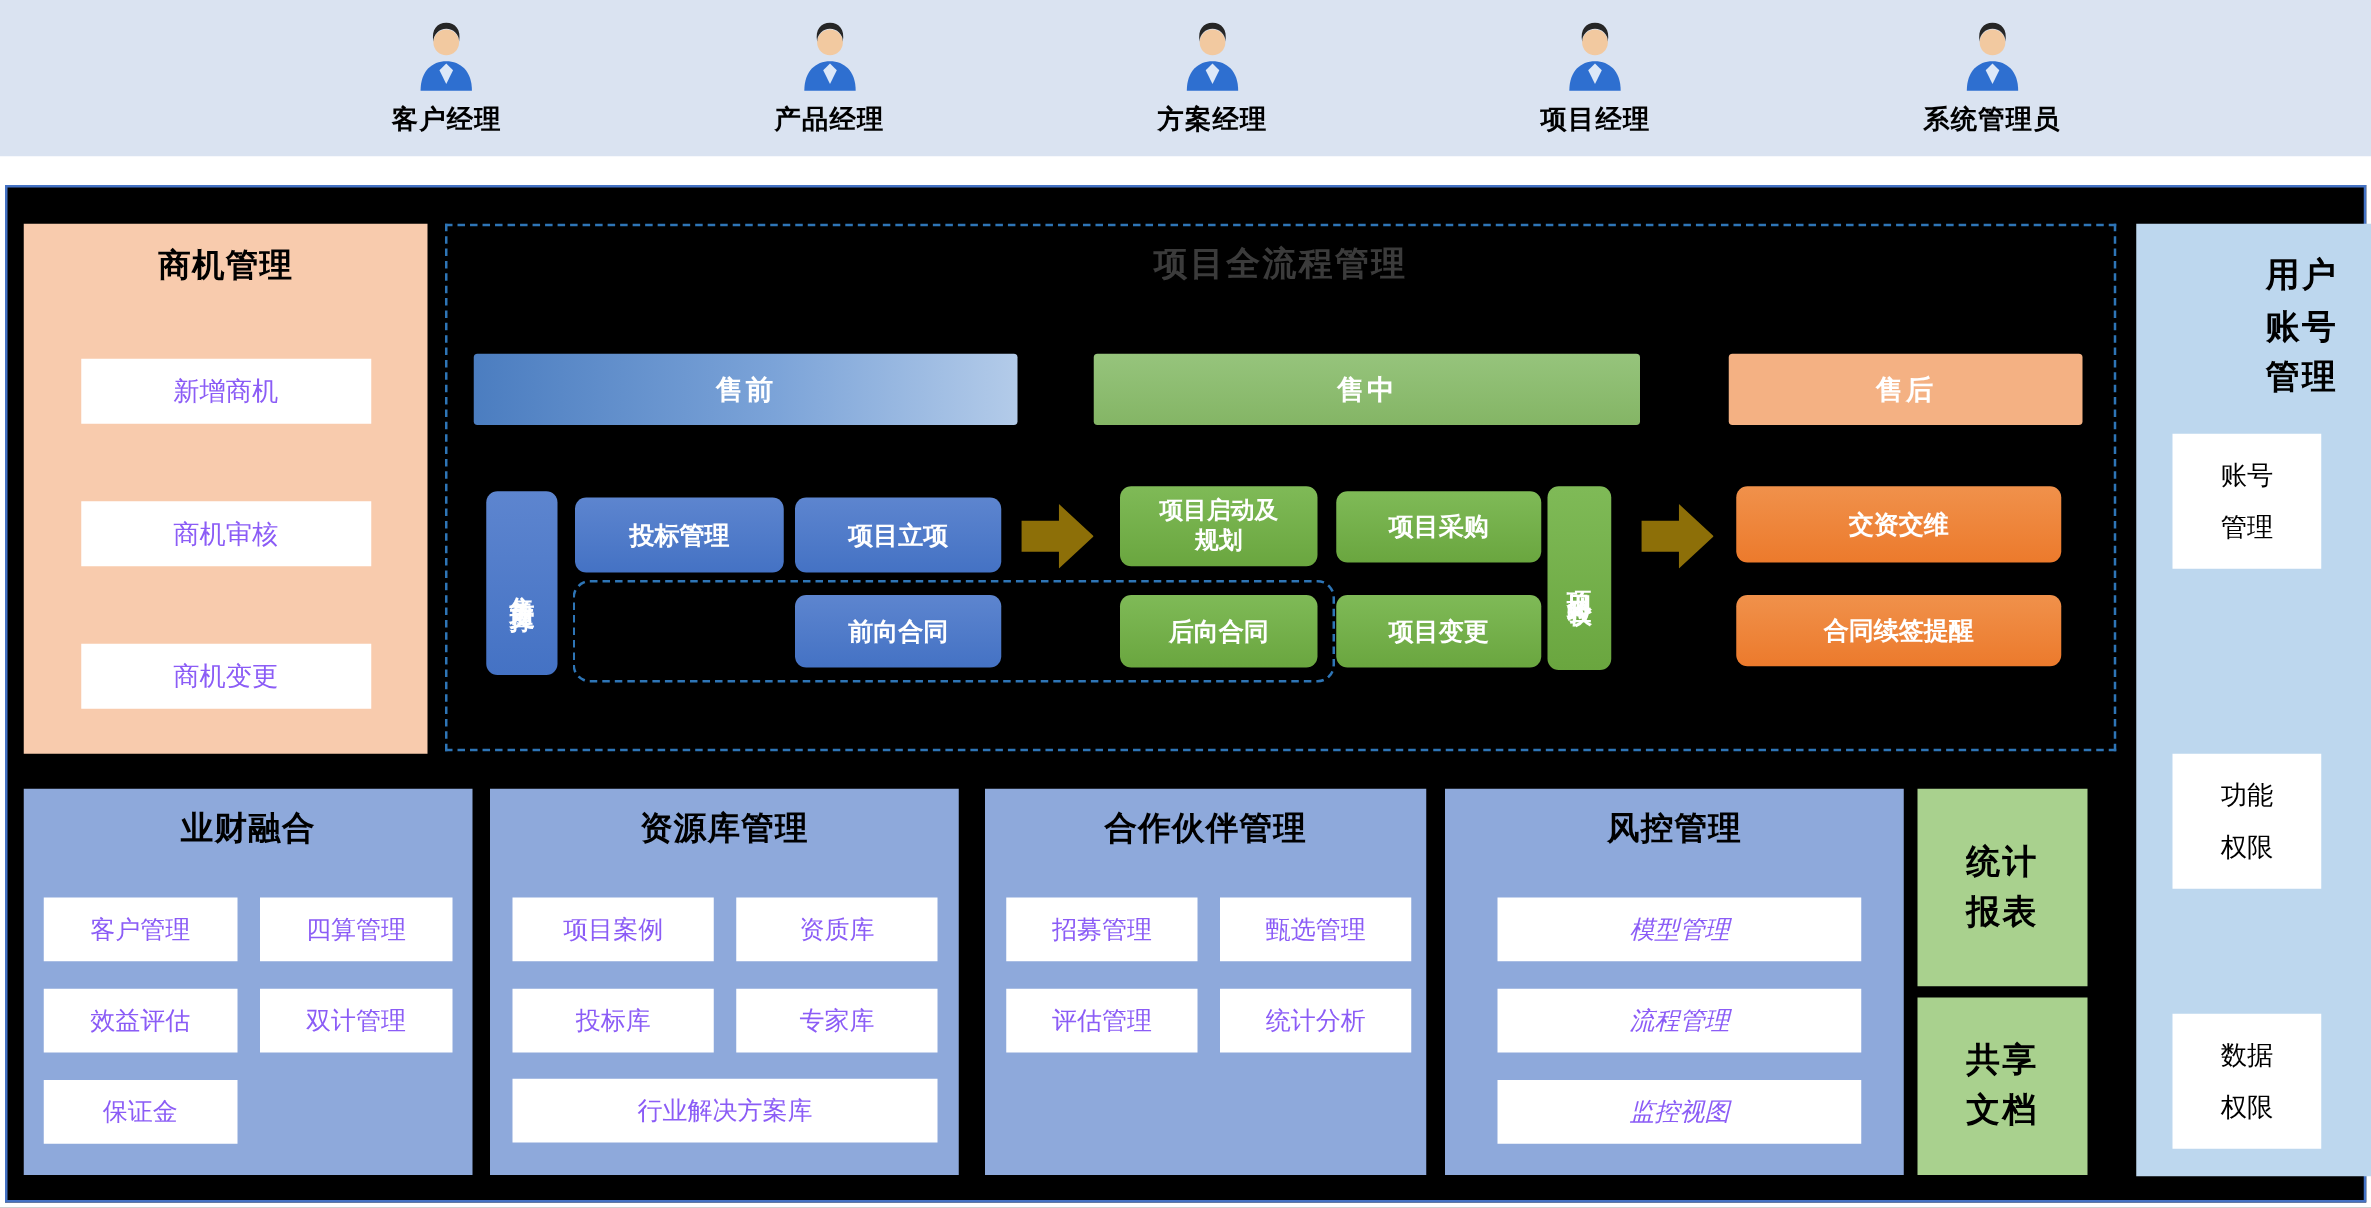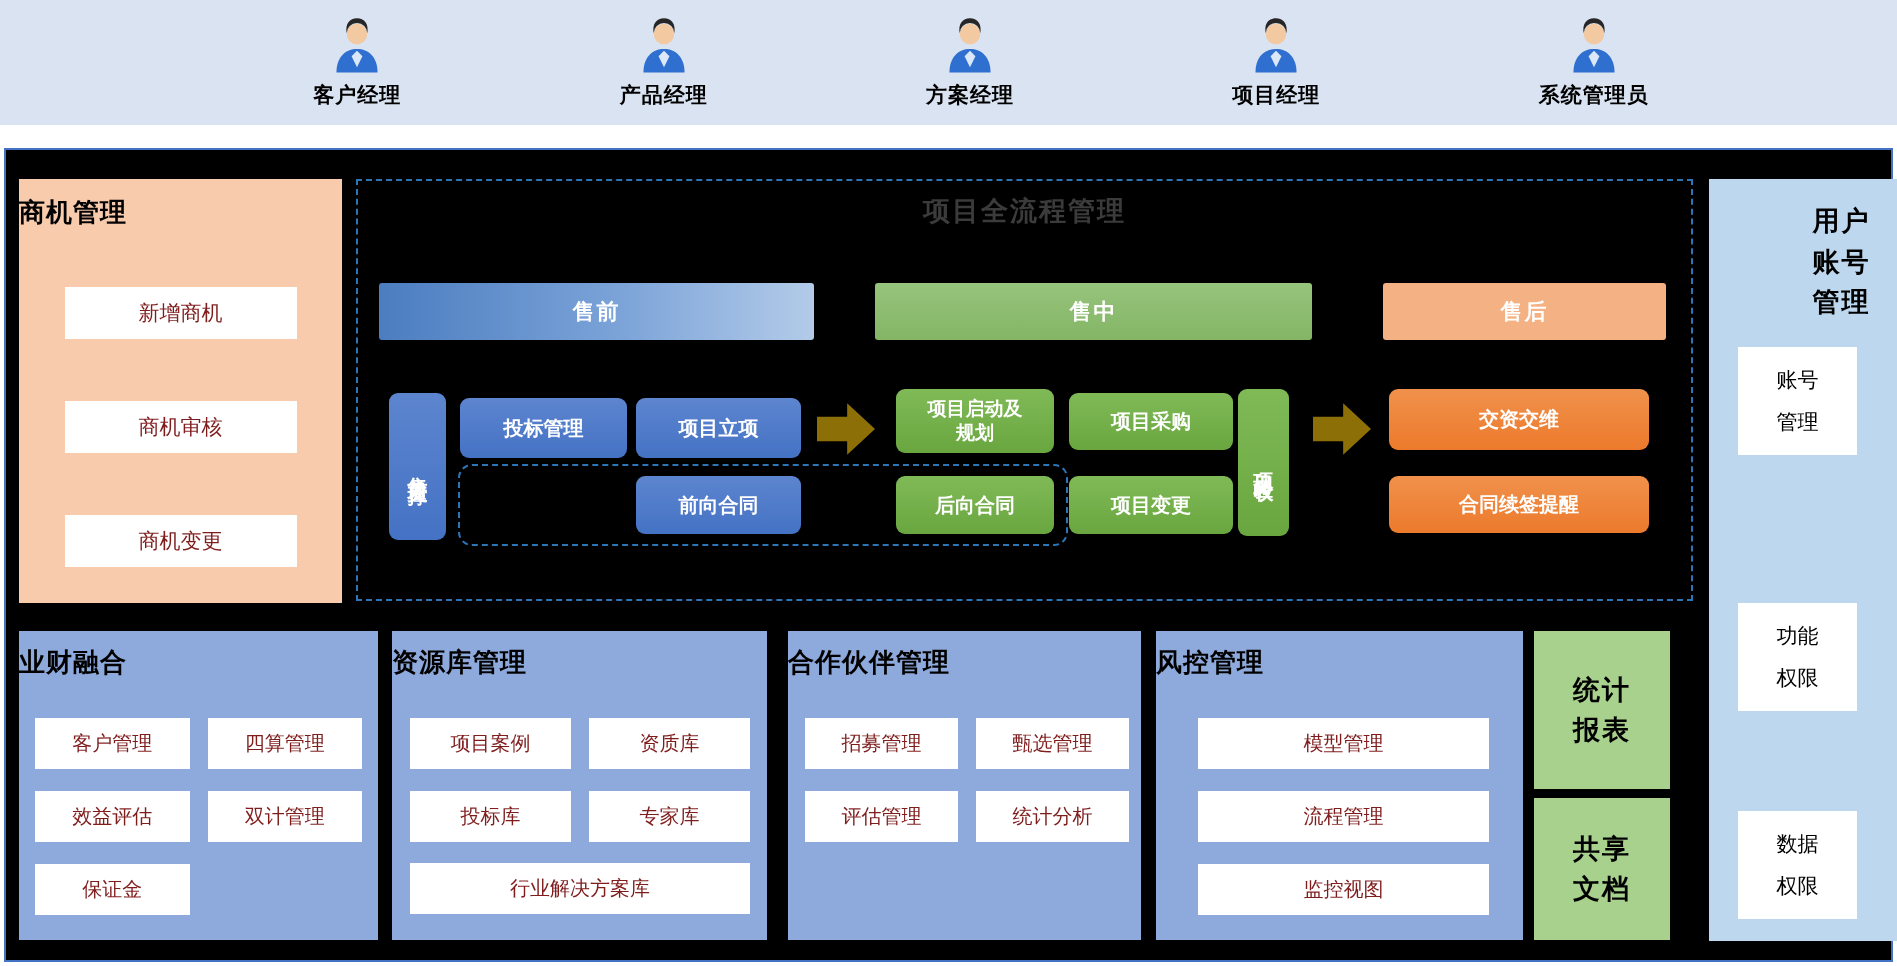--- a/index.html
+++ b/index.html
@@ -11,23 +11,23 @@
     display:flex; justify-content:space-evenly; align-items:center; box-sizing:border-box; padding:0 30px 0 95px; }
   .role { display:flex; flex-direction:column; align-items:center; gap:2px; }
   .role-label { font-size:21px; font-weight:bold; letter-spacing:1px; }
 
   
   .board { position:absolute; left:4px; top:148px; width:1889px; height:814px; background:#000;
     border:2px solid #4472c4; box-sizing:border-box; }
 
   
   .opportunity { position:absolute; left:13px; top:29px; width:323px; height:424px; background:#f8cbad; }
-  .block-title { margin:0; padding-top:16px; font-size:26px; font-weight:bold; letter-spacing:1px; }
+  .block-title { margin:0; padding-top:16px; text-align:center; font-size:26px; font-weight:bold; letter-spacing:1px; }
   .op-items { position:absolute; top:108px; left:0; right:0; display:flex; flex-direction:column; align-items:center; gap:62px; }
-  .white-box { background:#fff; color:#7f1d1d; display:flex; align-items:center; justify-content:center;
+  .white-box { background:#fff; color:#8b5cf6; display:flex; align-items:center; justify-content:center;
     text-align:center; font-size:20px; height:51px; white-space:pre-line; }
   .op-items .white-box { width:232px; height:52px; font-size:21px; }
 
   
   .process { position:absolute; left:350px; top:29px; width:1337px; height:422px;
     border:2px dashed #2e75b6; box-sizing:border-box; }
   .process-title { position:absolute; top:12px; left:0; right:0; margin:0; text-align:center;
     color:#3b3b3b; font-size:27px; font-weight:bold; letter-spacing:2px; }
   .phase { position:absolute; top:102px; height:57px; display:flex; align-items:center; justify-content:center;
     color:#fff; font-weight:bold; font-size:22px; letter-spacing:2px; border-radius:3px; }
@@ -78,21 +78,21 @@
   .col1 { position:absolute; top:87px; display:flex; flex-direction:column; gap:22px; }
   .finance  { left:13px;   width:359px; }
   .finance  .grid2 { left:16px; right:16px; }
   .resource { left:386px;  width:375px; }
   .resource .grid2 { left:18px; right:17px; }
   .resource .wide { position:absolute; top:232px; left:18px; right:17px; height:51px; }
   .partner  { left:782px;  width:353px; }
   .partner  .grid2 { left:17px; right:12px; }
   .risk     { left:1150px; width:367px; }
   .risk .col1 { left:42px; right:34px; }
-  .risk .white-box { height:51px; }
+  .risk .white-box { height:51px;font-style:italic; }
 
   
   .greenblock { position:absolute; left:1528px; width:136px; background:#a9d18e;
     display:flex; align-items:center; justify-content:center; text-align:center;
     font-size:27px; font-weight:bold; white-space:pre-line; line-height:1.5; letter-spacing:2px; }
   .reports { top:481px; height:158px; }
   .shared  { top:648px; height:142px; }
 </style>
 </head>
 <body>

